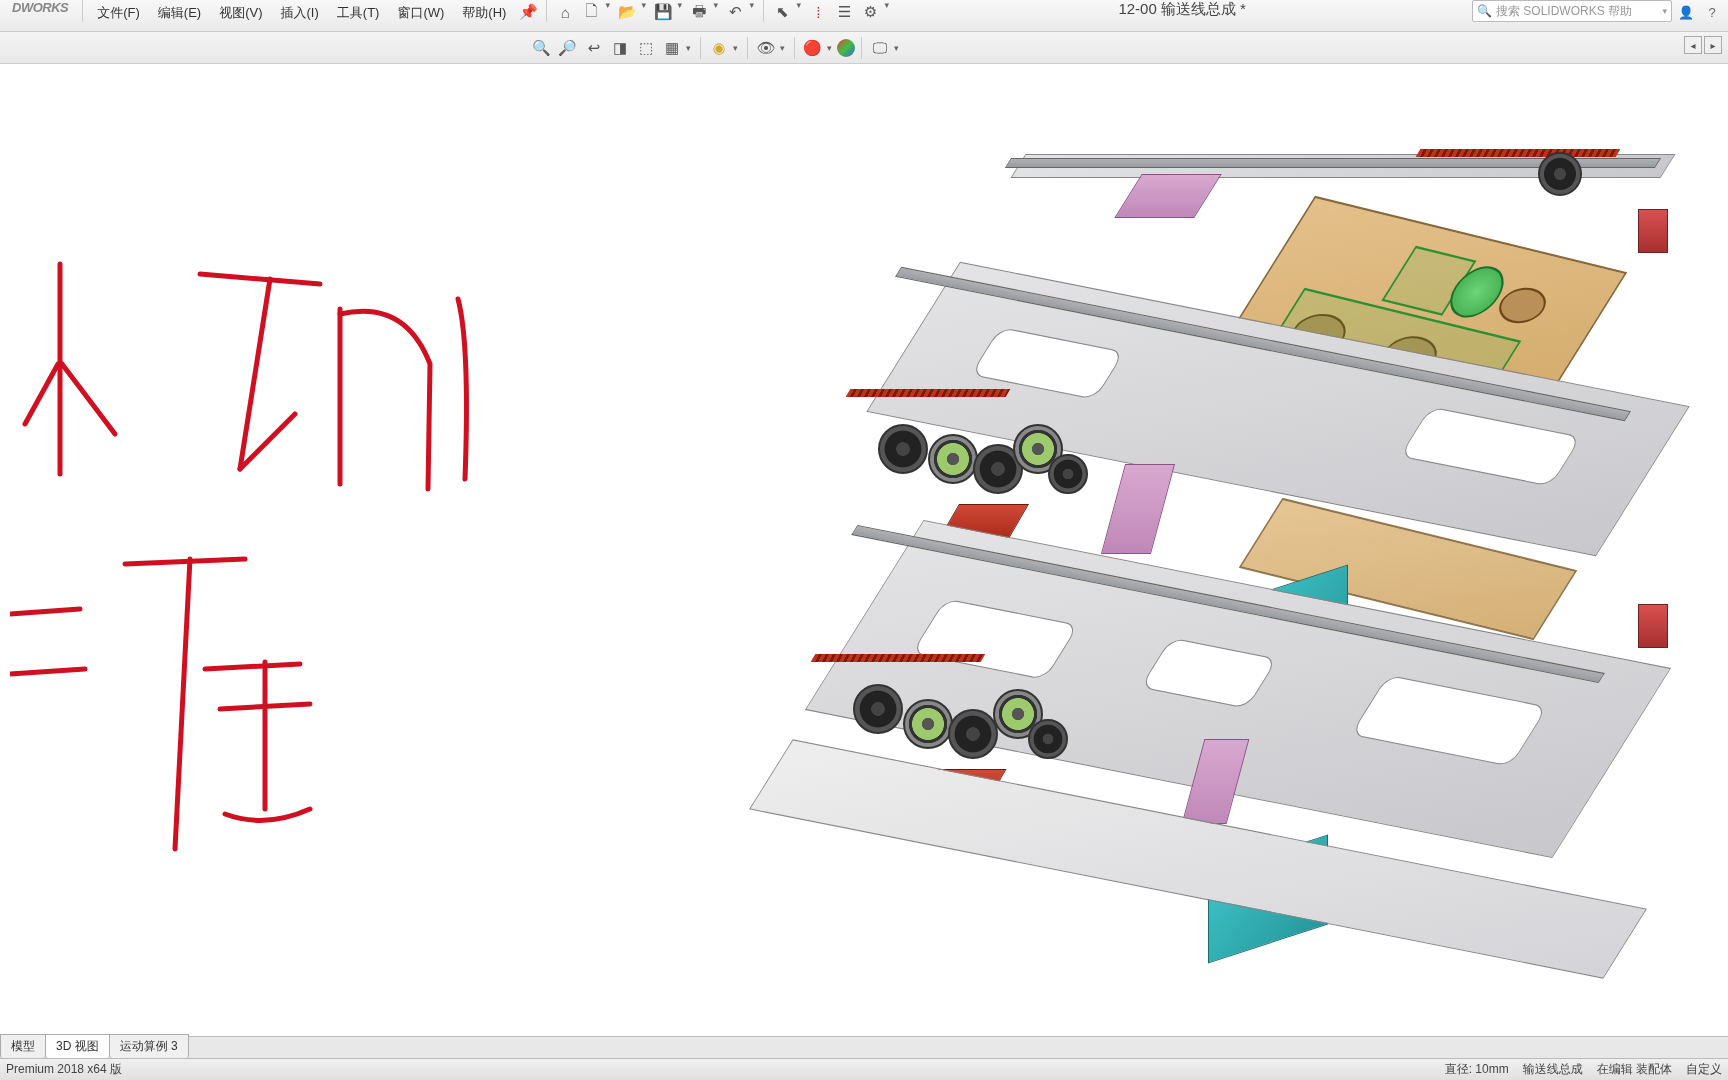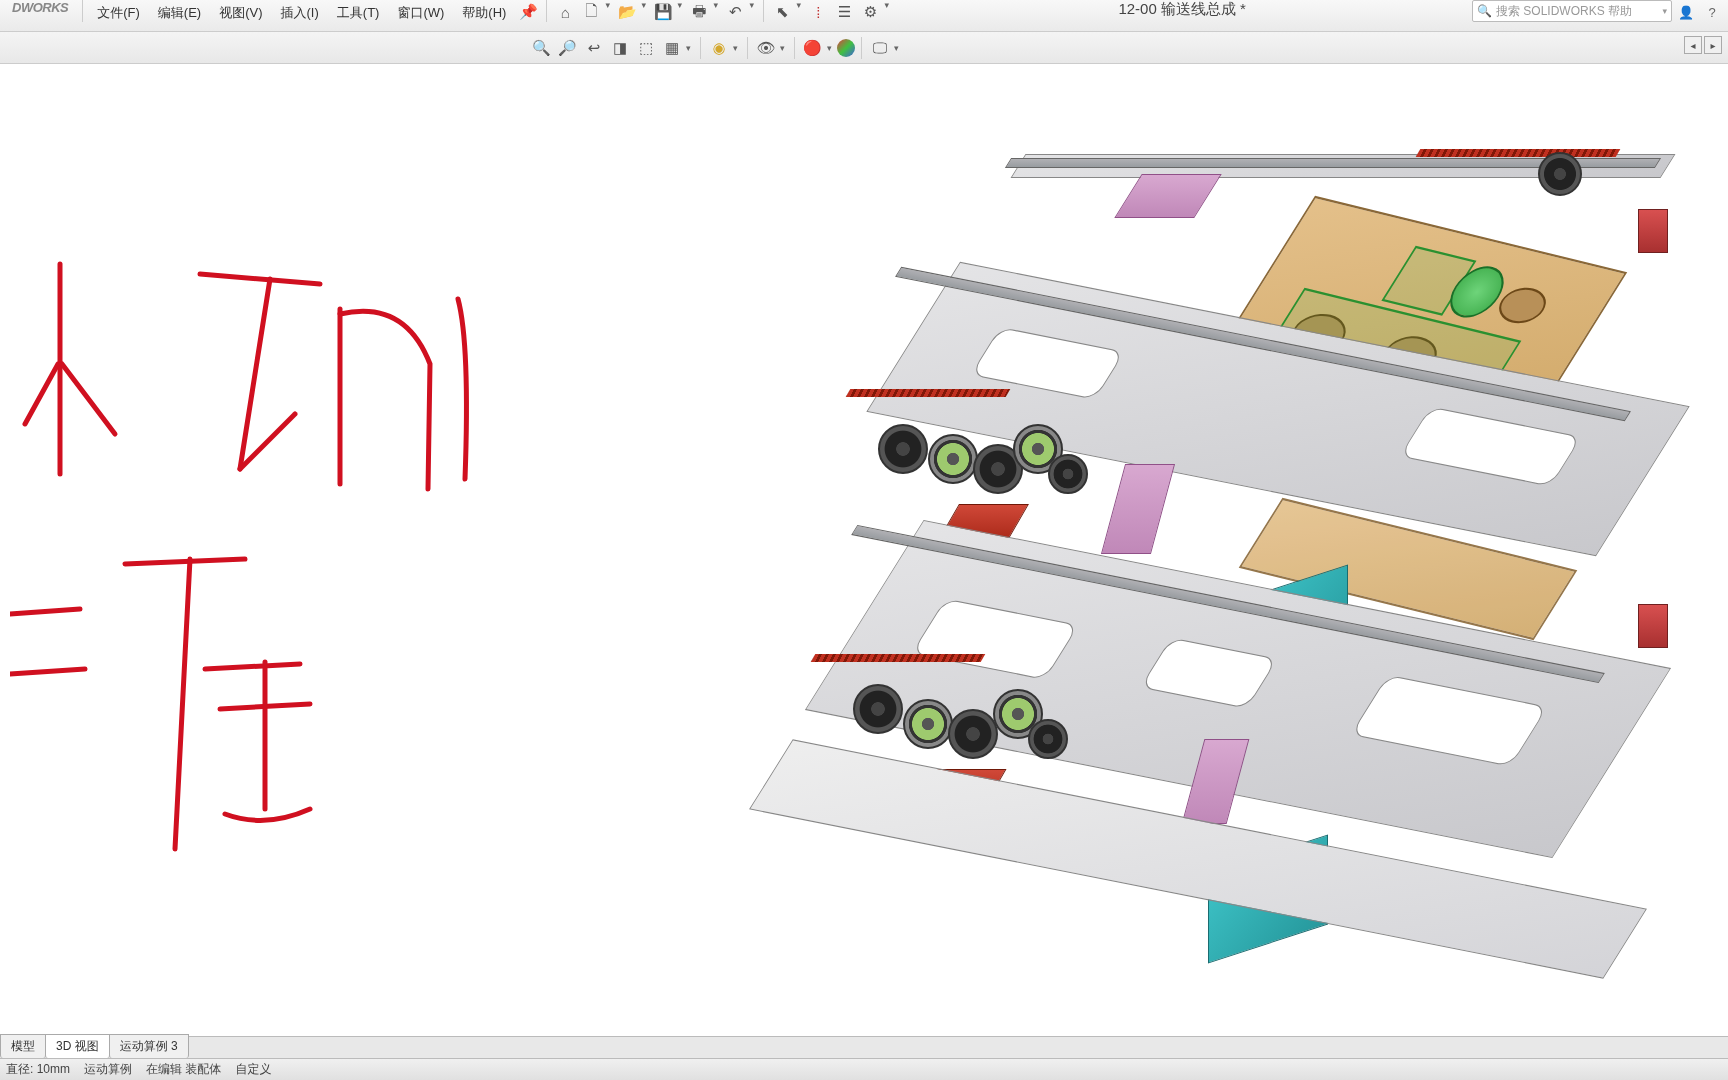--- a/index.html
+++ b/index.html
@@ -253,19 +253,20 @@
   </div>
 </div>
 
 <div class="tabs-bottom">
   <div class="tab">模型</div>
   <div class="tab active">3D 视图</div>
   <div class="tab">运动算例 3</div>
 </div>
 
 <div class="statusbar">
+  <div class="status-left">Premium 2018 x64 版</div>
   <div class="status-right">
     <span><span>直径:</span> <span>10mm</span></span>
-    <span>运动算例</span>
+    <span>输送线总成</span>
     <span>在编辑 装配体</span>
     <span>自定义</span>
   </div>
 </div>
 
 </body></html>

